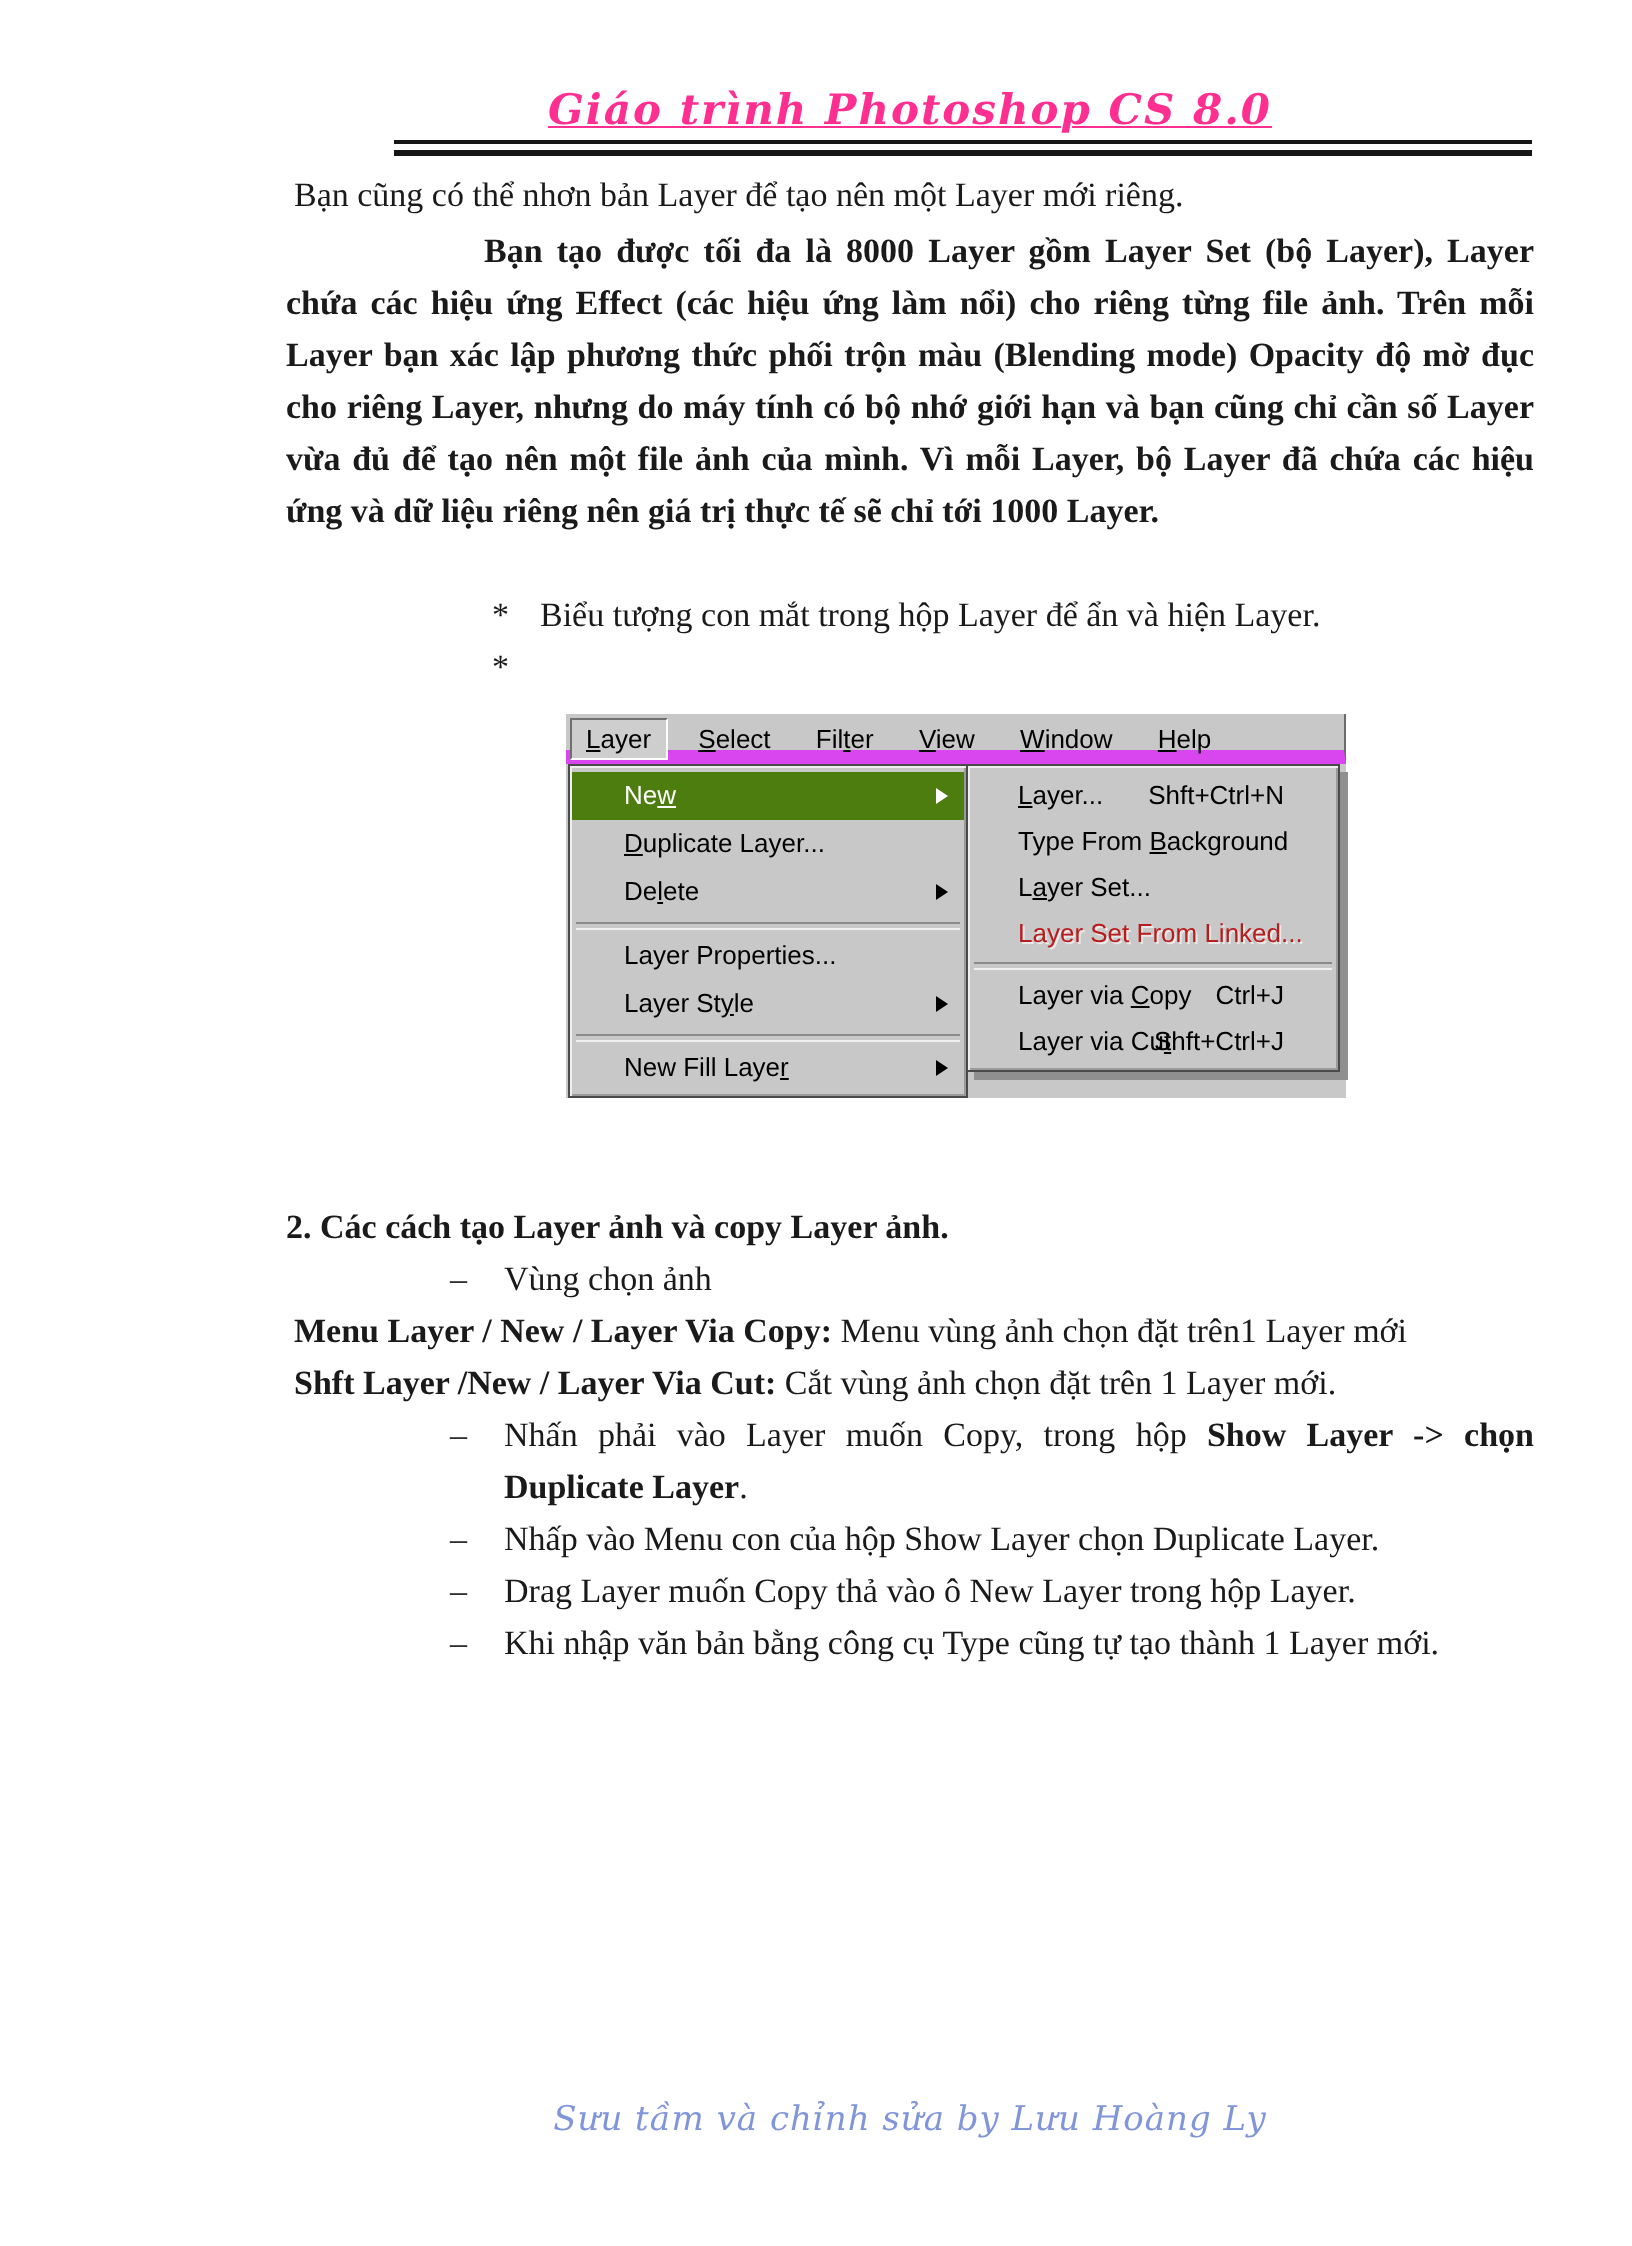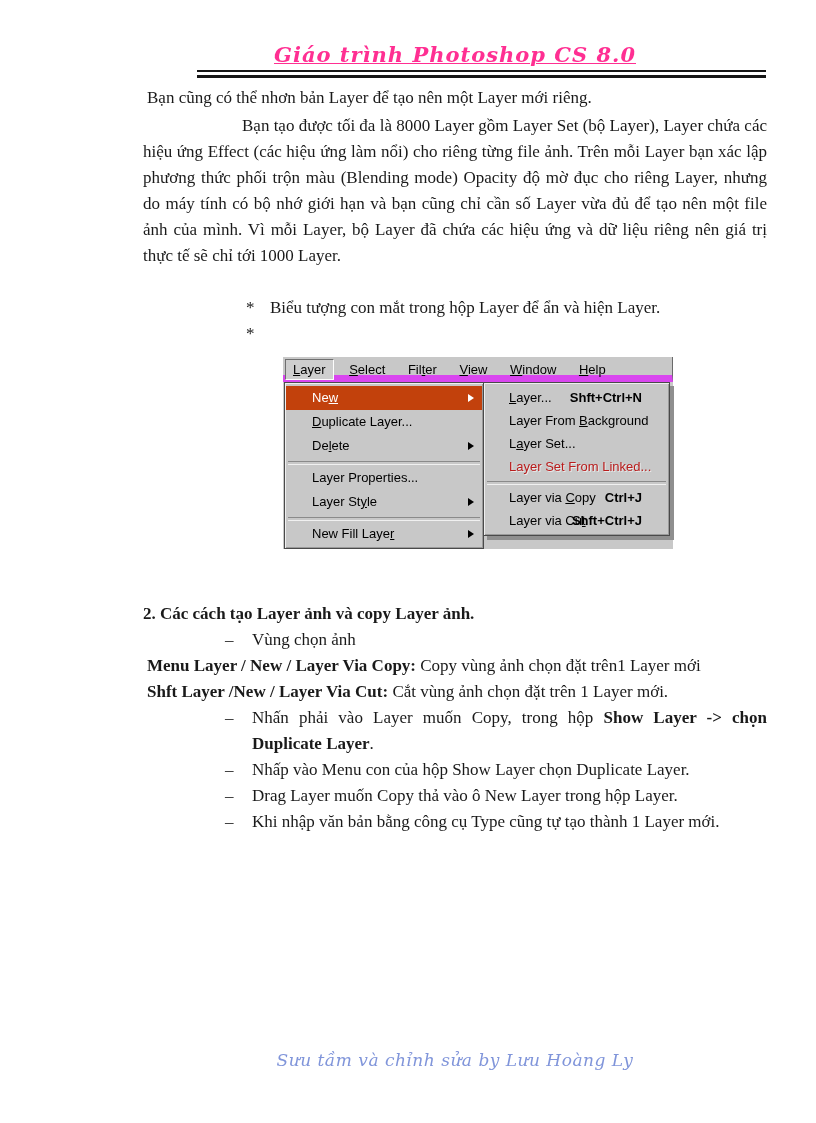--- a/index.html
+++ b/index.html
@@ -15,21 +15,21 @@
     font-size:21px; letter-spacing:1px; color:#ff2f92;
     text-decoration:underline; text-decoration-thickness:1px;
   }
   .rule {
     position:absolute; top:70px; left:150px; width:569px; height:8px;
     border-top:2px solid #161616; border-bottom:3px solid #161616;
   }
   
   .bodytext { position:absolute; left:96px; width:624px; font-size:17px; line-height:26px; }
   .p1 { top:85px; padding-left:4px; }
-  .p2 { top:113px; text-align:justify; text-indent:99px; }
+  .p2 { top:113px; text-align:justify; text-indent:99px;font-weight:bold; }
   .stars { top:295px; }
   .star-row { position:relative; padding-left:127px; }
   .star-mark { position:absolute; left:103px; top:0; }
   
   .sec2 { top:601px; }
   .sec2 .heading { font-weight:bold; }
   .dash-row { position:relative; padding-left:109px; text-align:justify; }
   .dash-mark { position:absolute; left:82px; top:0; }
   .lead-para { padding-left:4px; text-align:justify; }
   .b { font-weight:bold; }
@@ -60,33 +60,33 @@
     box-shadow:inset 1px 1px 0 #efefef, inset -1px -1px 0 #9a9a9a;
   }
   .dropdown { left:1px; top:25px; width:200px; height:167px; padding-top:3px; }
   .submenu  { left:200px; top:25px; width:187px; height:154px; padding-top:3px;
               box-shadow:4px 4px 0 #8f8f8f, inset 1px 1px 0 #efefef, inset -1px -1px 0 #9a9a9a; }
   .menu-row {
     position:relative; height:24px; line-height:22px; padding:1px 10px 1px 26px;
     margin:0 1px; white-space:nowrap;
   }
   .submenu .menu-row { height:23px; padding-left:24px; padding-right:26px; }
-  .menu-row.hl { background:#c2410c; color:#ffffff; }
+  .menu-row.hl { background:#4d7c0f; color:#ffffff; }
   .menu-row.disabled { color:#b91c1c; text-shadow:1px 1px 0 #eaeaea; }
   .menu-sep { height:8px; margin:0 3px; position:relative; }
   .menu-sep::after {
     content:""; position:absolute; left:0; right:0; top:3px; height:2px;
     border-top:1px solid #8a8a8a; border-bottom:1px solid #f0f0f0;
   }
   .arrow {
     position:absolute; right:8px; top:8px; width:0; height:0;
     border-top:4px solid transparent; border-bottom:4px solid transparent;
     border-left:6px solid currentColor;
   }
-  .shortcut { float:right;font-weight:bold; }
+  .shortcut { float:right; }
 </style>
 </head>
 <body>
 
 <div class="page">
 
   <div class="title">Giáo trình Photoshop CS 8.0</div>
   <div class="rule"></div>
 
   <div class="bodytext p1">Bạn cũng có thể nhơn bản Layer để tạo nên một Layer mới riêng.</div>
@@ -138,21 +138,21 @@
         <span class="arrow"></span>
       </div>
     </div>
 
     <div class="panel submenu">
       <div class="menu-row">
         <span class="shortcut">Shft+Ctrl+N</span>
         <span class="accel">L</span><span>ayer...</span>
       </div>
       <div class="menu-row">
-        <span>Layer From </span><span class="accel">B</span><span>ackground</span>
+        <span>Type From </span><span class="accel">B</span><span>ackground</span>
       </div>
       <div class="menu-row">
         <span>L</span><span class="accel">a</span><span>yer Set...</span>
       </div>
       <div class="menu-row disabled">
         <span>Layer Set From Linked...</span>
       </div>
       <div class="menu-sep"></div>
       <div class="menu-row">
         <span class="shortcut">Ctrl+J</span>
@@ -165,21 +165,21 @@
     </div>
   </div>
 
   <div class="bodytext sec2">
     <div class="heading">2. Các cách tạo Layer ảnh và copy Layer ảnh.</div>
     <div class="dash-row">
       <span class="dash-mark">–</span>
       <span>Vùng chọn ảnh</span>
     </div>
     <div class="lead-para">
-      <span class="b">Menu Layer / New / Layer Via Copy:</span><span> Copy vùng ảnh chọn đặt trên1 Layer mới</span>
+      <span class="b">Menu Layer / New / Layer Via Copy:</span><span> Menu vùng ảnh chọn đặt trên1 Layer mới</span>
     </div>
     <div class="lead-para">
       <span class="b">Shft Layer /New / Layer Via Cut:</span><span> Cắt vùng ảnh chọn đặt trên 1 Layer mới.</span>
     </div>
     <div class="dash-row">
       <span class="dash-mark">–</span>
       <span><span>Nhấn phải vào Layer muốn Copy, trong hộp </span><span class="b">Show Layer -&gt; chọn Duplicate Layer</span><span>.</span></span>
     </div>
     <div class="dash-row">
       <span class="dash-mark">–</span>

